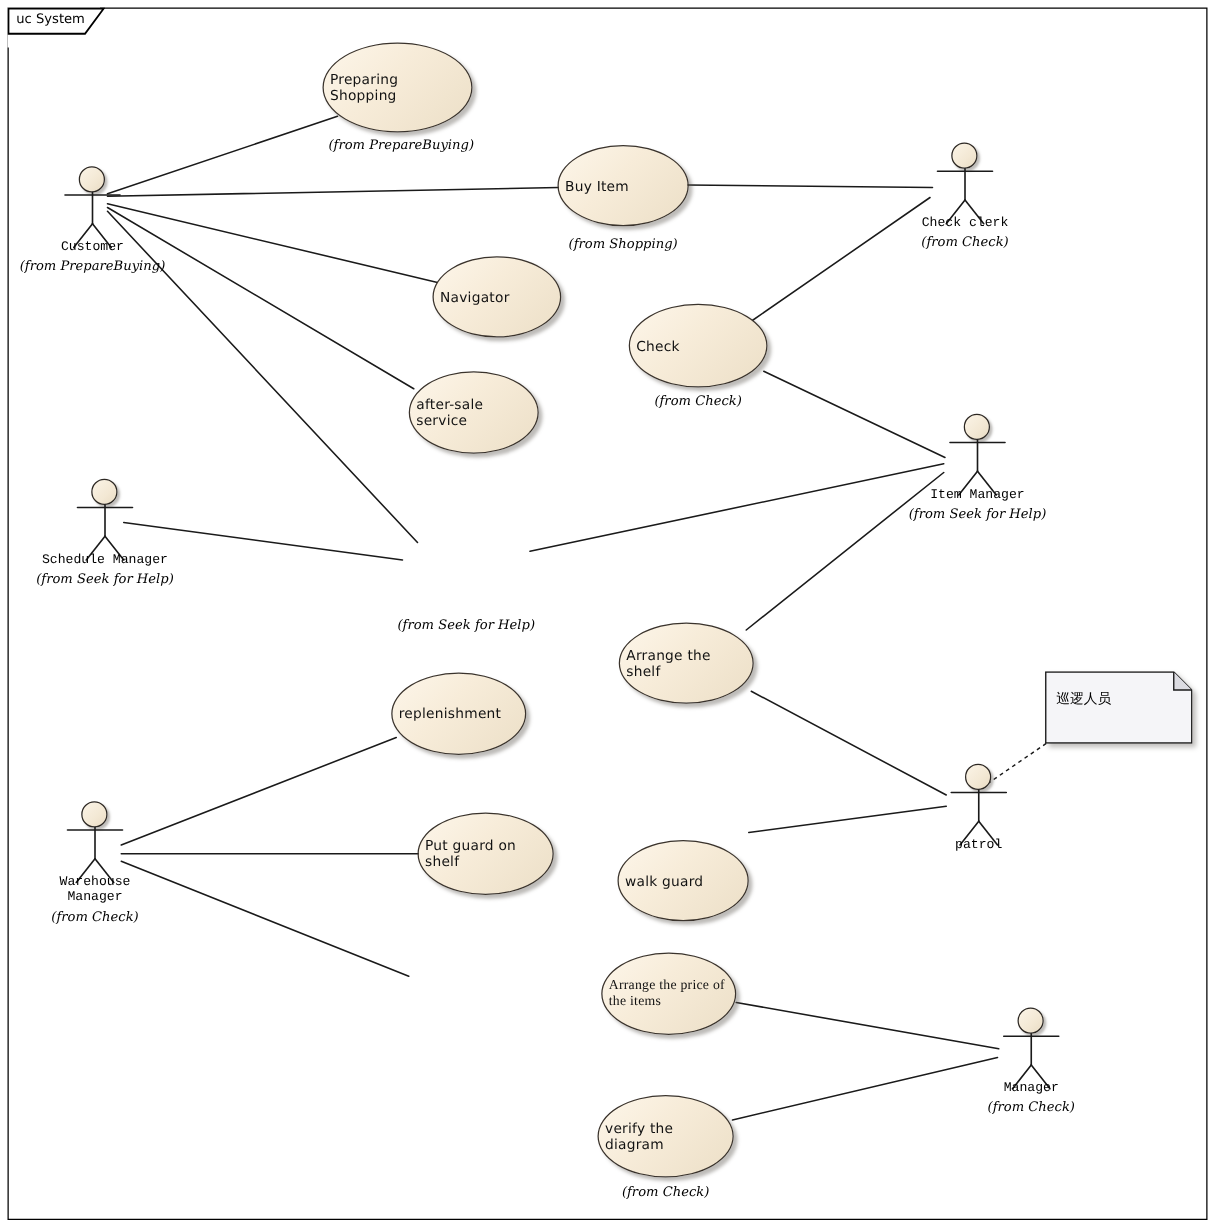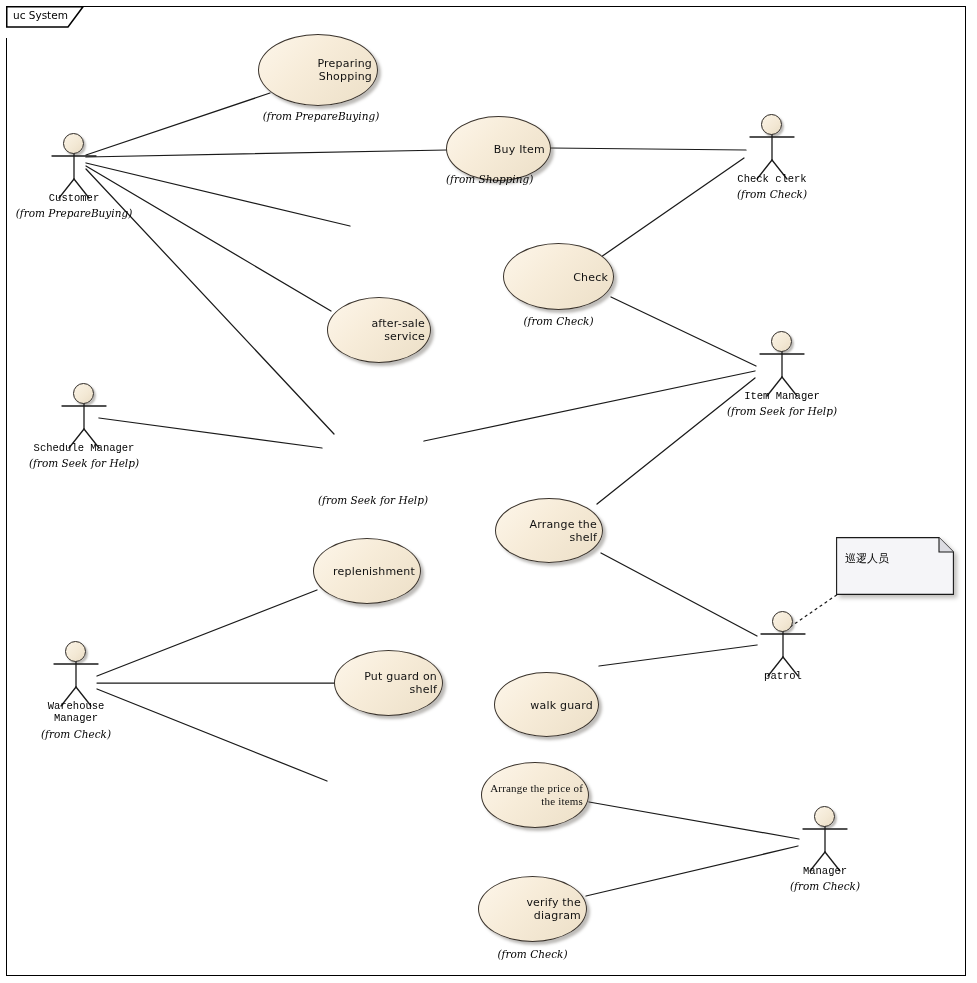--- a/index.html
+++ b/index.html
@@ -77,21 +77,21 @@
     background: linear-gradient(135deg, #fdf6ea 0%, #f7ecd9 42%, #ecdfc7 100%);
     box-shadow: 3px 3px 3px rgba(90,85,78,0.40);
     box-sizing: border-box;
   }
   .usecase .uc-label {
     position: absolute;
     left: 6px;
     right: 6px;
     top: 50%;
     transform: translateY(-50%);
-    text-align: right;
+    text-align: left;
     font-size: 11px;
     line-height: 13px;
     color: #111;
     letter-spacing: 0.2px;
     white-space: pre-line;
   }
   .from-label {
     position: absolute;
     font-style: italic;
     font-size: 10.5px;
@@ -229,22 +229,26 @@
   <div class="usecase" style="left:258px; top:34px; width:120px; height:72px;">
     <div class="ell"></div>
     <div class="uc-label">Preparing Shopping</div>
   </div>
   <div class="from-label" style="left:261px; top:110px; width:120px; text-align:center;">(from PrepareBuying)</div>
 
   <div class="usecase" style="left:446px; top:116px; width:105px; height:65px;">
     <div class="ell"></div>
     <div class="uc-label">Buy Item</div>
   </div>
-  <div class="from-label" style="left:446px; top:173px; width:105px; ">(from Shopping)</div>
-
+  <div class="from-label" style="left:446px; top:189px; width:105px; text-align:center;">(from Shopping)</div>
+
+  <div class="usecase" style="left:346px; top:205px; width:103px; height:65px;">
+    <div class="ell"></div>
+    <div class="uc-label">Navigator</div>
+  </div>
 
   <div class="usecase" style="left:327px; top:297px; width:104px; height:66px;">
     <div class="ell"></div>
     <div class="uc-label">after-sale service</div>
   </div>
 
   <div class="usecase" style="left:503px; top:243px; width:111px; height:67px;">
     <div class="ell"></div>
     <div class="uc-label">Check</div>
   </div>

